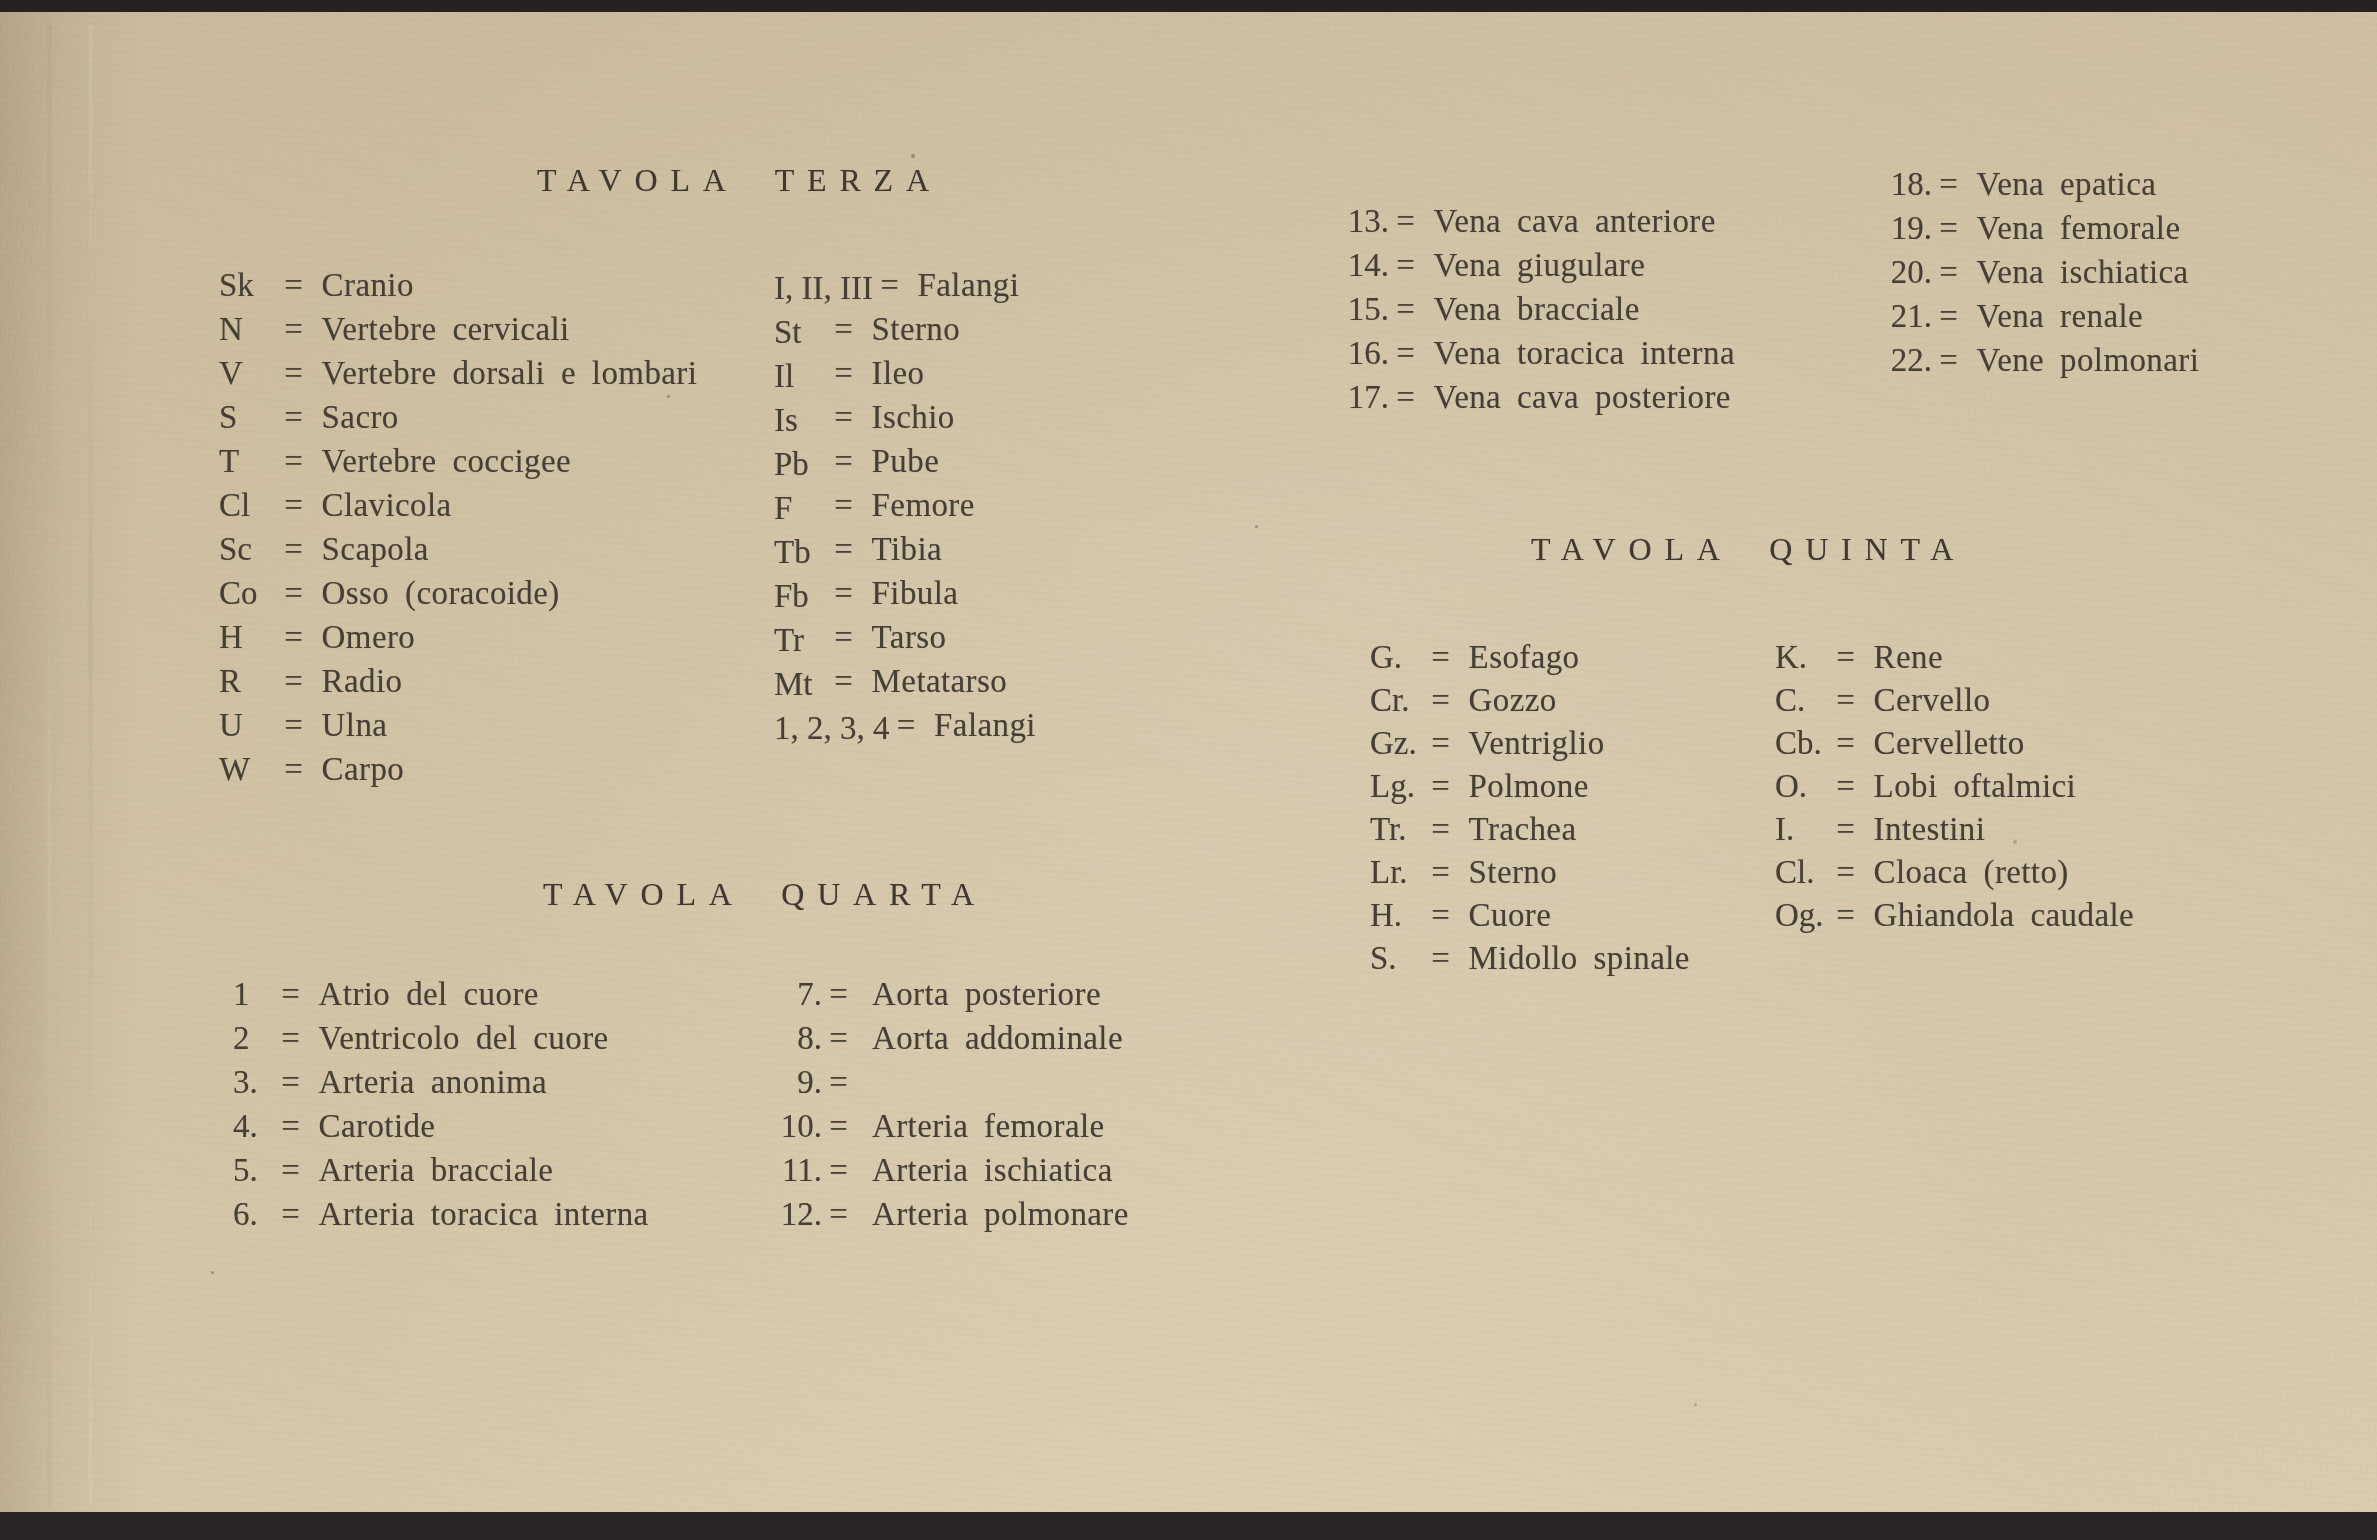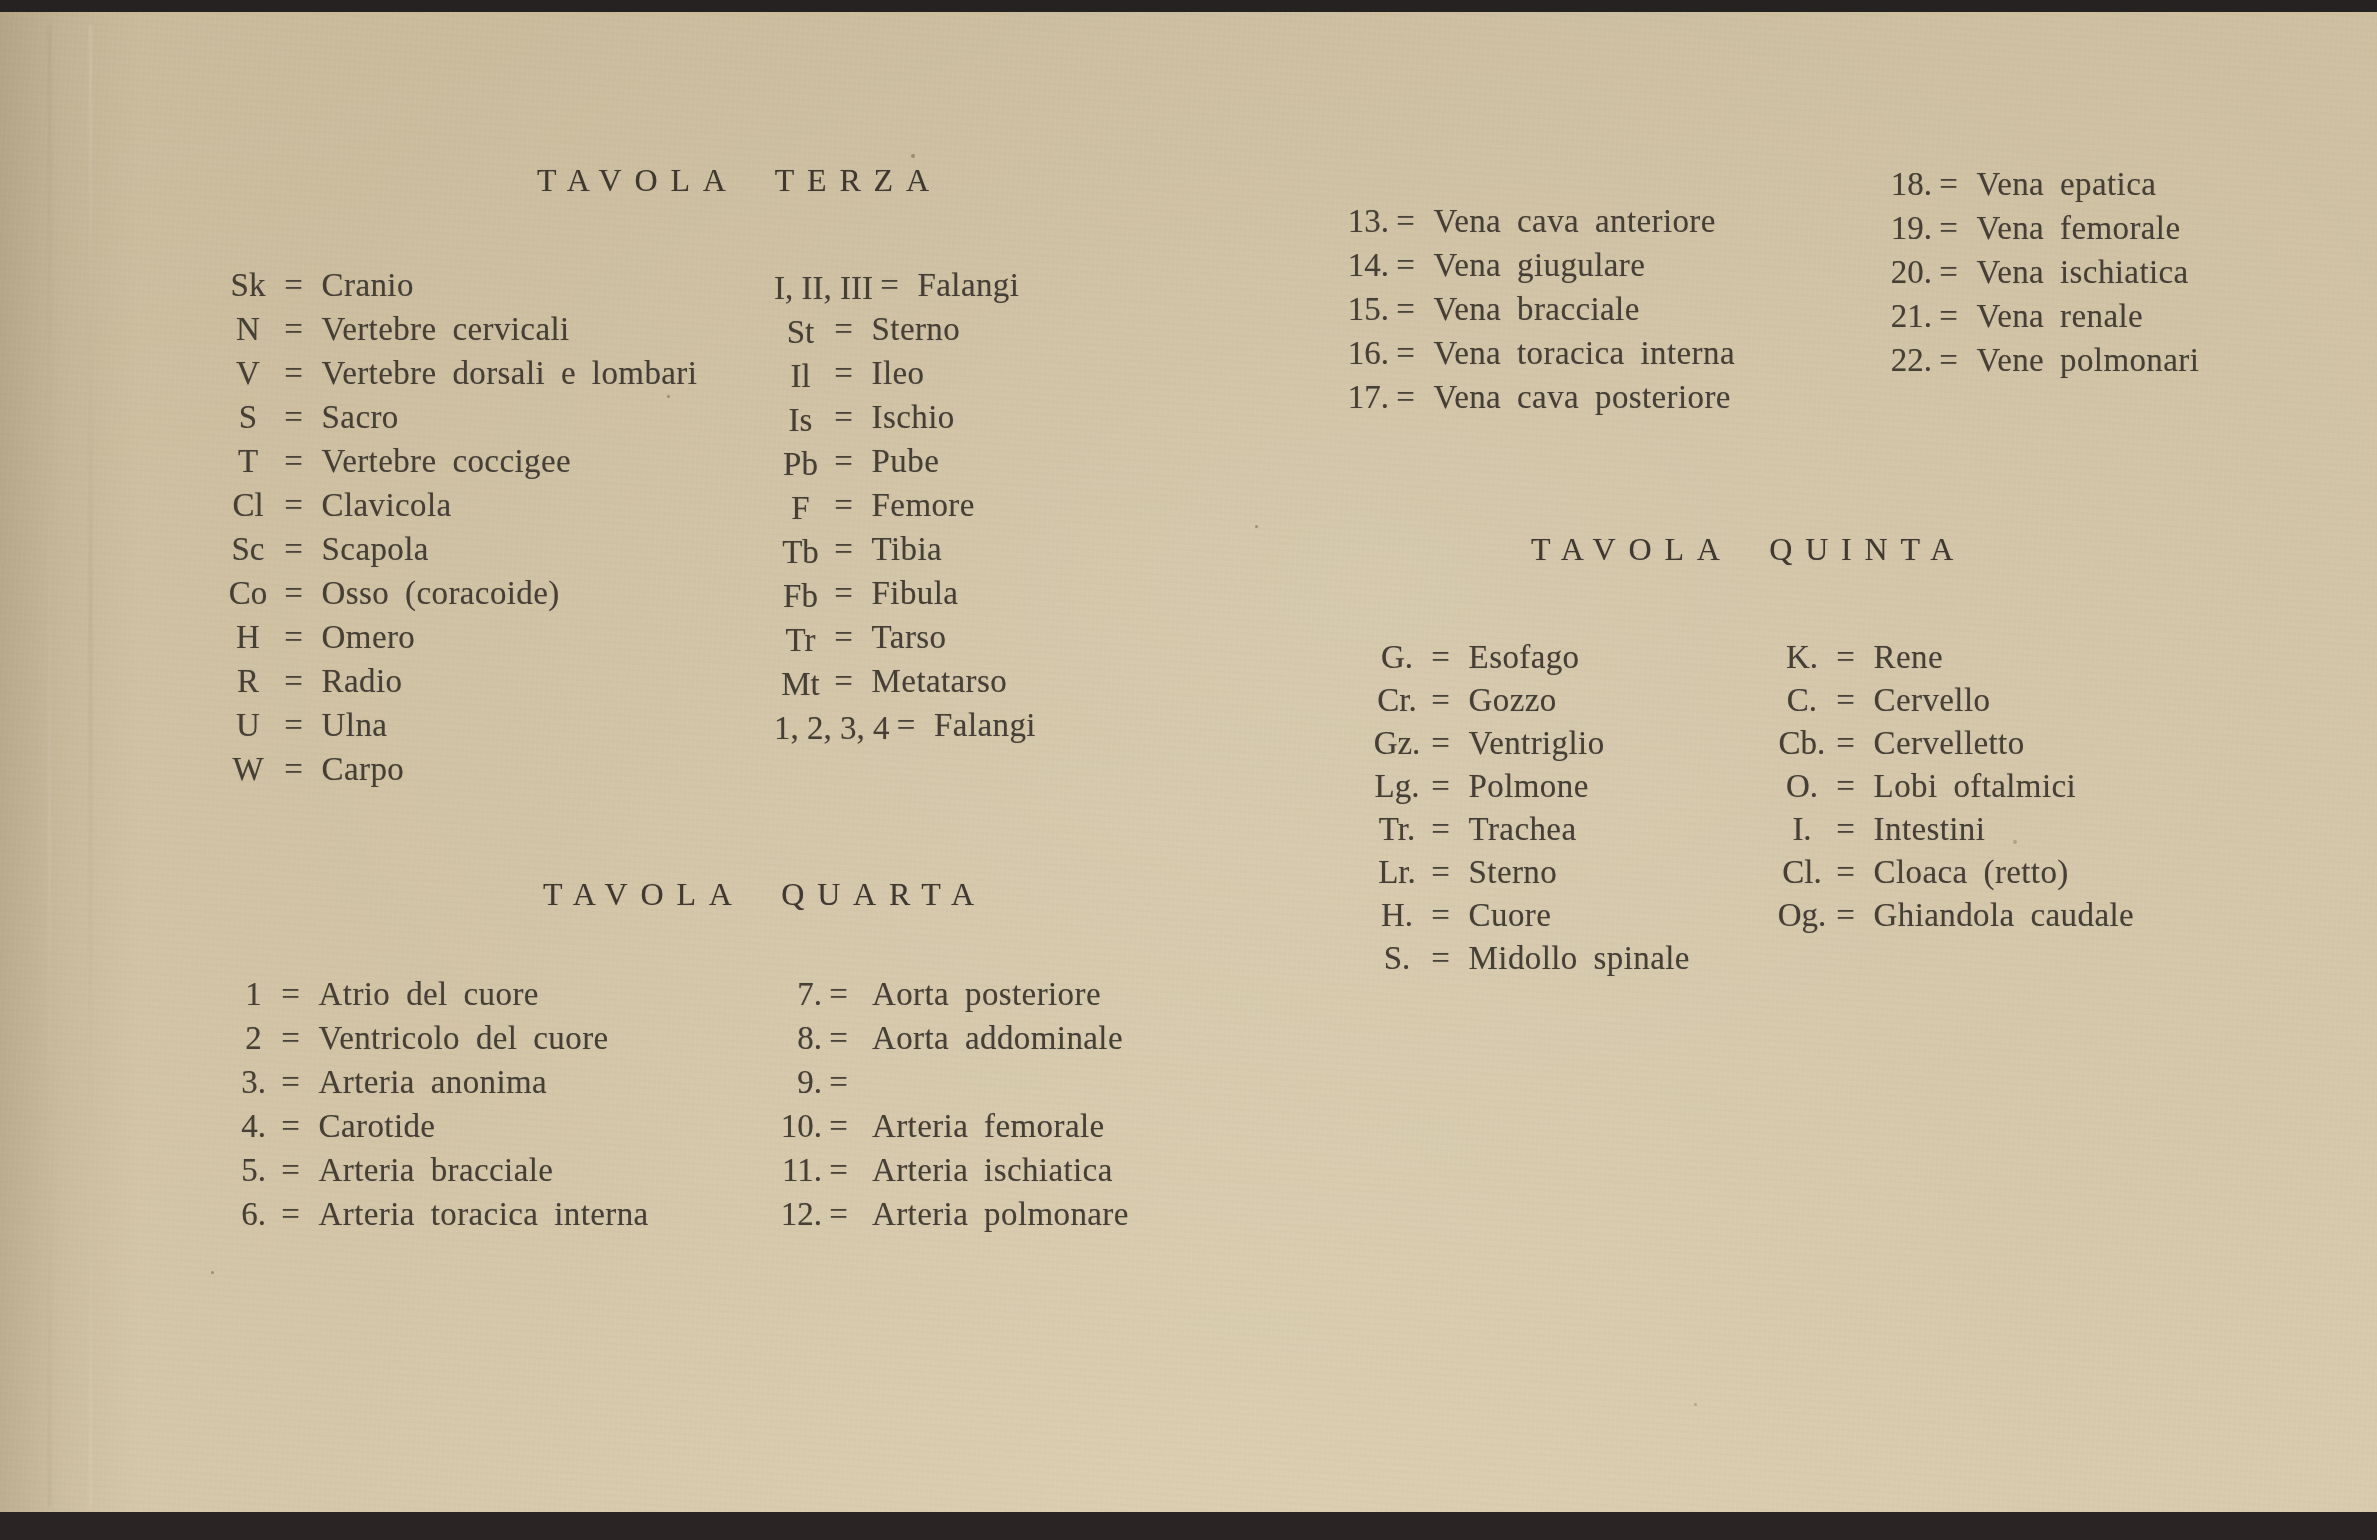--- a/index.html
+++ b/index.html
@@ -44,21 +44,21 @@
     text-shadow:0 0 0.8px rgba(63,57,49,0.45);
     white-space:nowrap;
   }
   .t-terza{left:537px;top:163px;}
   .t-quarta{left:543px;top:877px;}
   .t-quinta{left:1531px;top:532px;}
 
   .col{position:absolute;font-size:33px;}
   .row{display:flex;align-items:center;height:44px;white-space:nowrap;}
   .q5 .row{height:43px;}
-  .abbr{flex:0 0 auto;min-width:58px;text-align:center;}
+  .abbr{flex:0 0 auto;min-width:58px;text-align:left;}
   .eq{flex:0 0 33px;text-align:center;color:#4a443b;}
   .term{margin-left:11.6px;word-spacing:0.22em;letter-spacing:0.012em;}
   .row,.ttl{text-shadow:0 0 0.8px rgba(69,63,54,0.35);}
 
   .terza-left  {left:219px; top:263px;}
   .terza-right {left:774px; top:263px;}  .terza-right .abbr{min-width:53px;margin-top:7px;}
   .veins-left  {left:1341px;top:162px;margin-top:37px;}  .veins-left  .abbr{min-width:48px;text-align:right;}
   .veins-right {left:1884px;top:162px;}  .veins-right .abbr{min-width:48px;text-align:right;}
   .quinta-left {left:1370px;top:636px;}  .quinta-left .abbr{min-width:54px;}
   .quinta-right{left:1775px;top:636px;}  .quinta-right .abbr{min-width:54px;}

